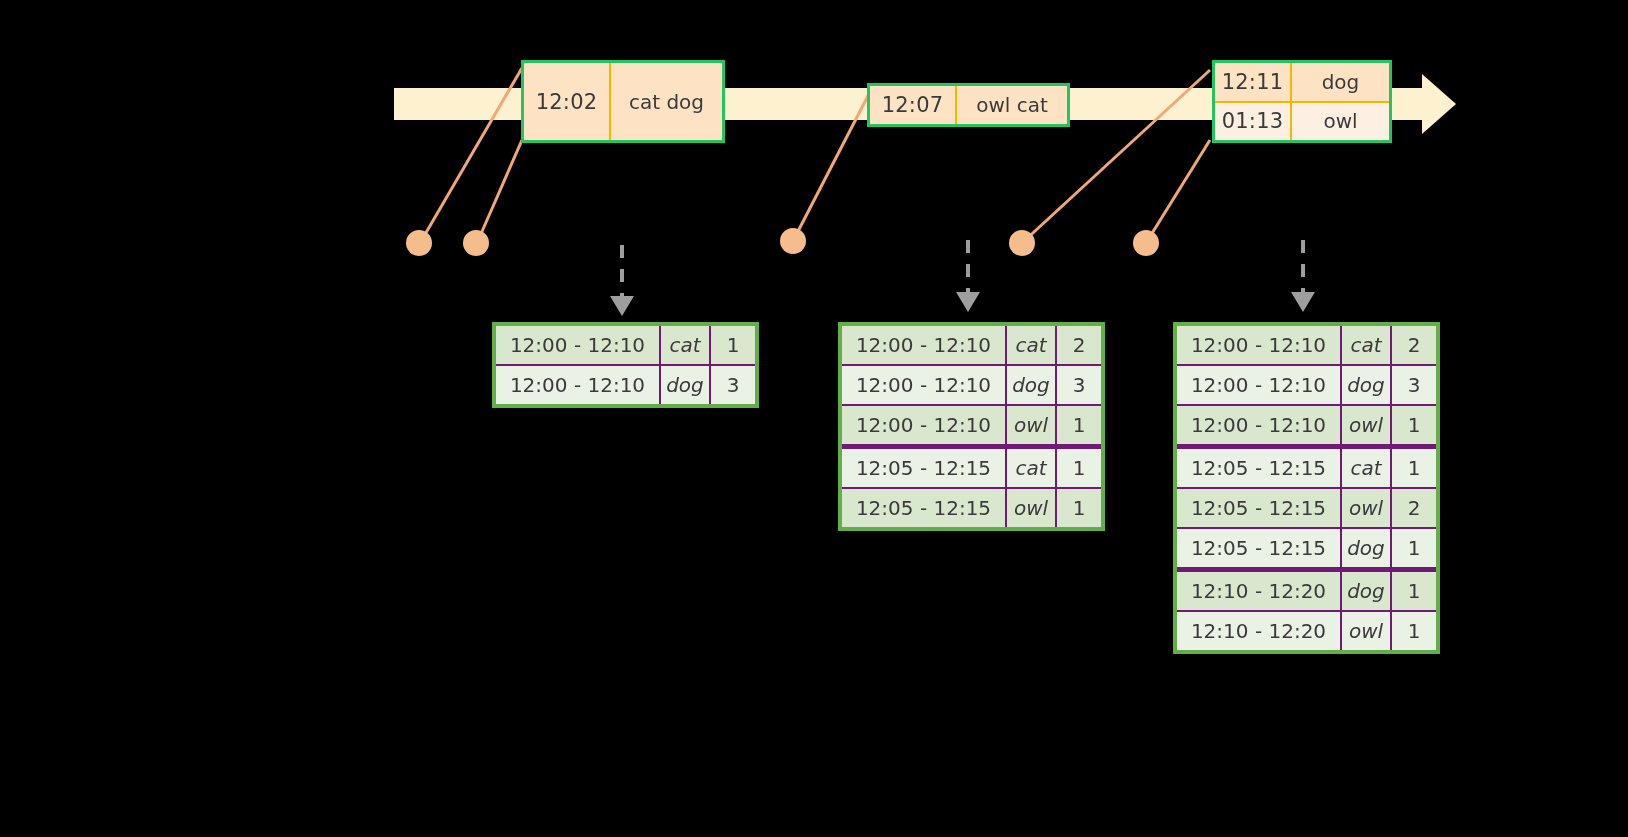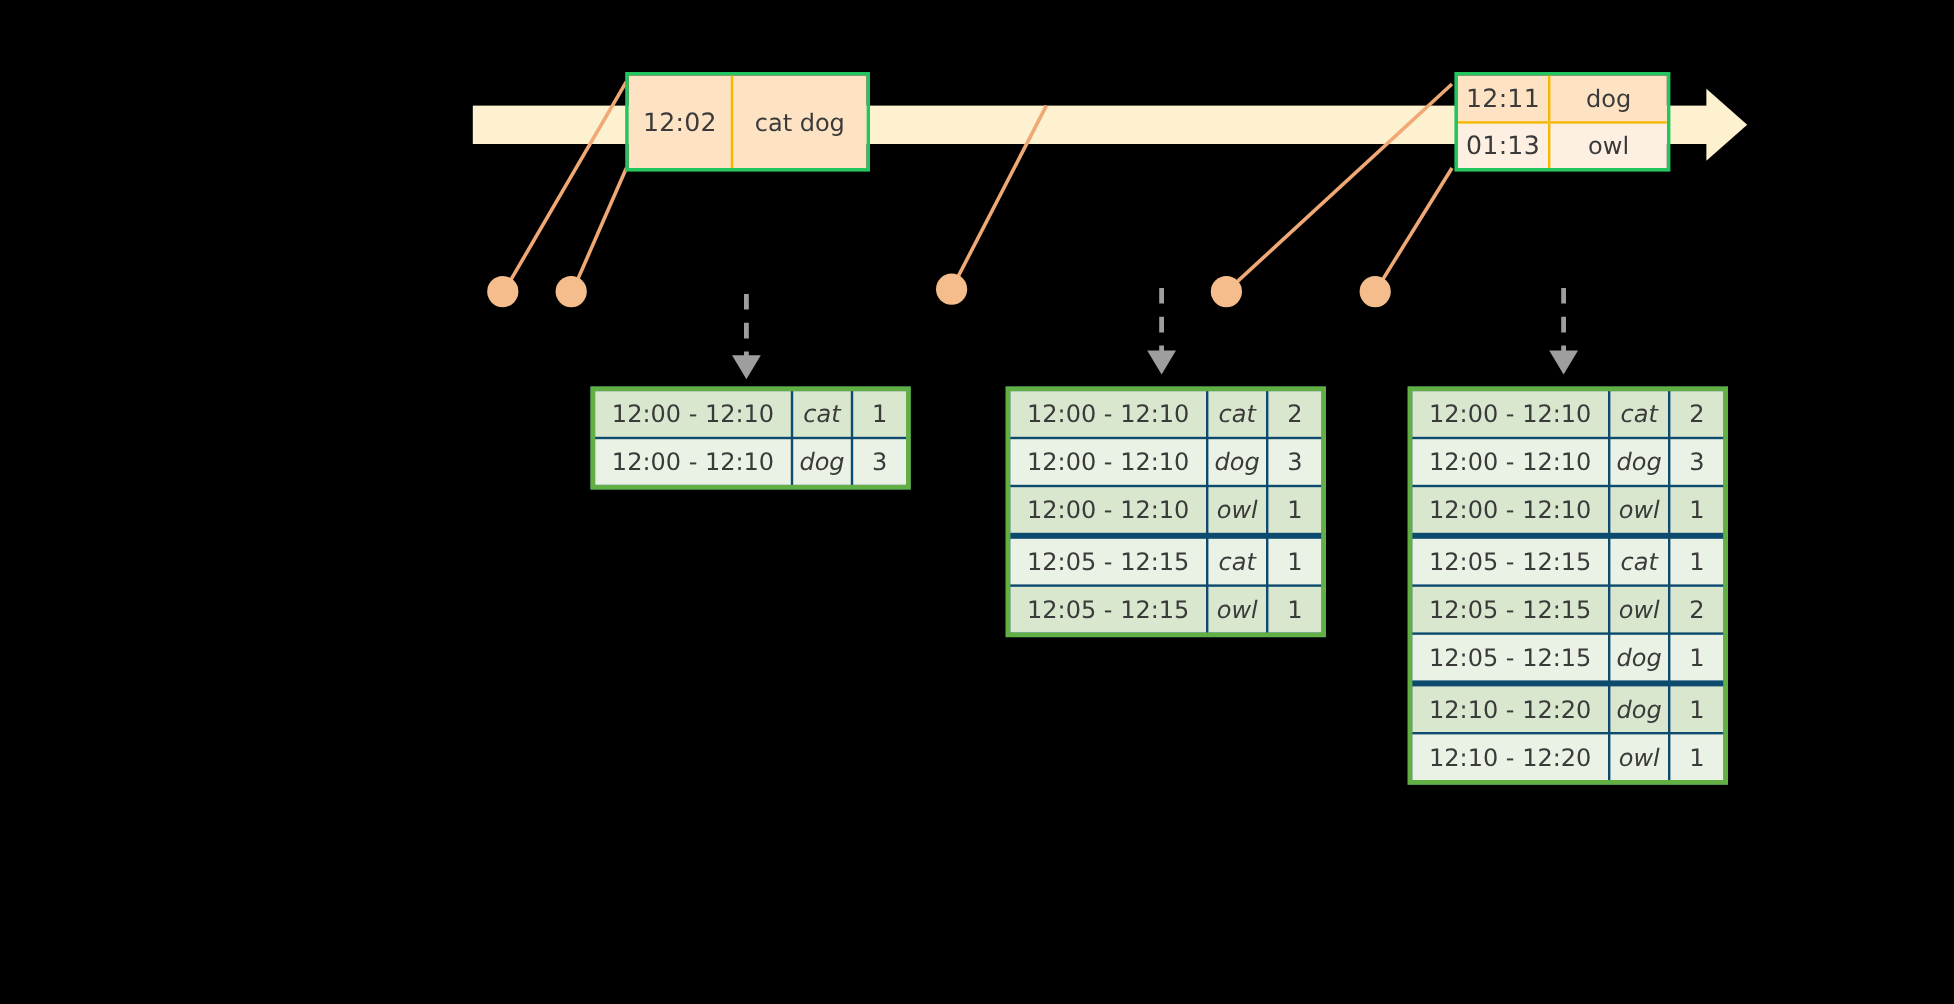--- a/index.html
+++ b/index.html
@@ -82,21 +82,21 @@
     height: 837px;
     pointer-events: none;
   }
   
   .result-table {
     position: absolute;
     border: 4px solid #62b044;
     box-sizing: border-box;
     display: flex;
     flex-direction: column;
-    background: #0c4a6e;
+    background: #701a75;
   }
   .res-row {
     display: flex;
     height: 38px;
     box-sizing: border-box;
   }
   .res-row + .res-row { margin-top: 2px; }
   .res-row.grp-sep { margin-top: 5px; }
   .res-cell {
     box-sizing: border-box;
@@ -149,20 +149,26 @@
   <div class="lead-dot" style="left:1009px; top:230px;"></div>
   <div class="lead-dot" style="left:1133px; top:230px;"></div>
 
   <div class="event-box" style="left:521px; top:60px; width:204px; height:83px;">
     <div class="event-row shade-a">
       <div class="event-time c-evt-time" style="width:87px;">12:02</div>
       <div class="event-word">cat dog</div>
     </div>
   </div>
 
+  <div class="event-box" style="left:867px; top:83px; width:203px; height:44px;">
+    <div class="event-row shade-a">
+      <div class="event-time" style="width:87px;">12:07</div>
+      <div class="event-word">owl cat</div>
+    </div>
+  </div>
 
   <div class="event-box" style="left:1212px; top:60px; width:180px; height:83px;">
     <div class="event-row shade-a">
       <div class="event-time" style="width:77px;">12:11</div>
       <div class="event-word">dog</div>
     </div>
     <div class="event-row shade-b">
       <div class="event-time" style="width:77px;">01:13</div>
       <div class="event-word">owl</div>
     </div>

